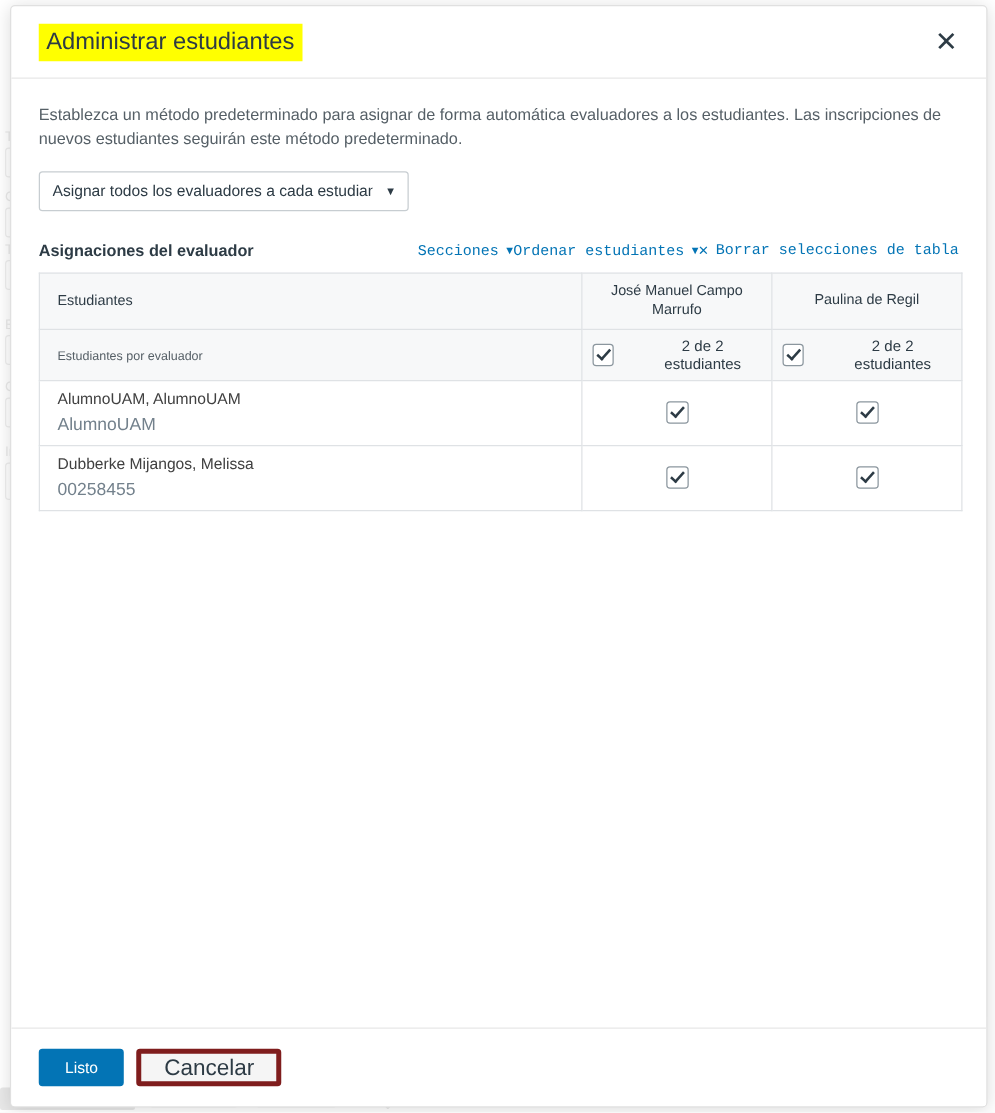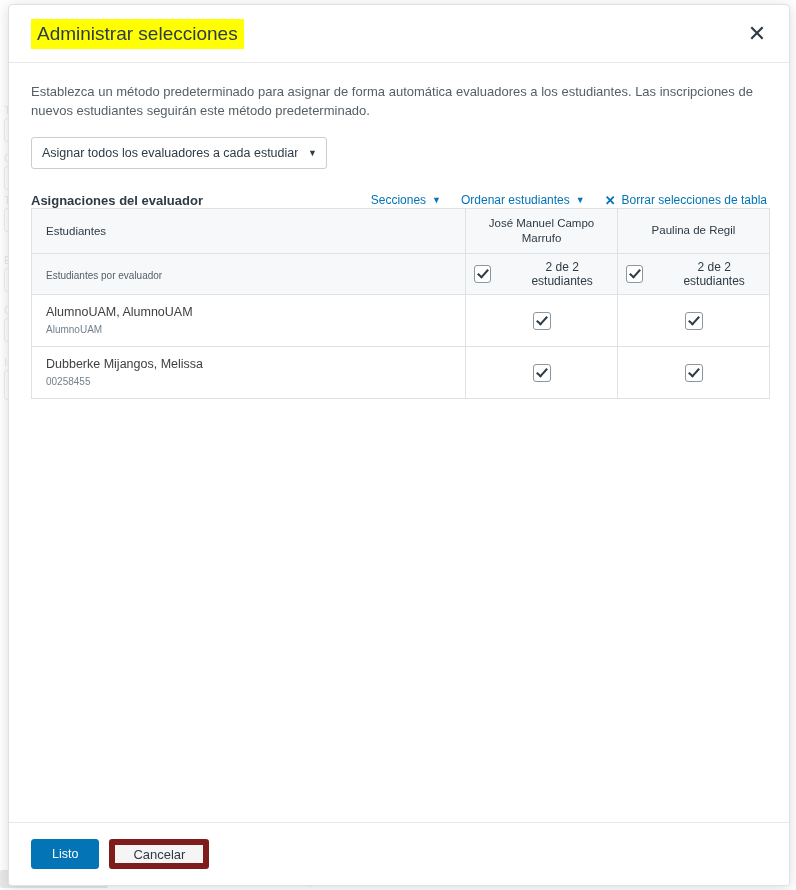--- a/index.html
+++ b/index.html
@@ -148,30 +148,31 @@
     background: #f2f3f4;
     border: 1px solid #e2e4e6;
     border-radius: 3px;
     cursor: default;
   }
 
   .assign-header {
     display: flex;
     align-items: center;
     justify-content: space-between;
+    margin-bottom: 10px;
   }
   .assign-title {
     font-size: 13px;
     font-weight: bold;
     color: #2d3b45;
   }
   .assign-tools {
     display: flex;
-    align-items: center;
-    gap: 20px;
+    align-items: flex-end;
+    font-family: Liberation Mono, monospace;
   }
   .tool-link {
     font-size: 12px;
     color: #0374b5;
     cursor: pointer;
     display: flex;
     align-items: center;
     gap: 6px;
     white-space: nowrap;
   }
@@ -239,21 +240,21 @@
     gap: 24px;
     font-size: 12px;
     color: #2d3b45;
   }
   .student-name {
     font-size: 12.5px;
     color: #404040;
     line-height: 1.35;
   }
   .student-id {
-    font-size: 10px;
+    font-size: 14px;
     color: #73818c;
     line-height: 1.35;
     margin-top: 2px;
   }
   .checkbox {
     display: inline-block;
     width: 16px;
     height: 16px;
     border: 1px solid #8b969e;
     border-radius: 3px;
@@ -291,23 +292,23 @@
     border-radius: 3px;
     font-size: 12.5px;
     font-family: "Liberation Sans", sans-serif;
     height: 30px;
     padding: 0 20px;
     cursor: pointer;
   }
   .btn-secondary {
     background: #f5f5f5;
     color: #2d3b45;
-    border: 6px solid #7f1d1d;
-    border-radius: 3px;
-    font-size: 13px;
+    border: 4px solid #7f1d1d;
+    border-radius: 3px;
+    font-size: 18px;
     font-family: "Liberation Sans", sans-serif;
     height: 30px;
     padding: 0 18px;
     cursor: pointer;
   }
 </style>
 </head>
 <body>
 
 <div id="root">
@@ -328,21 +329,21 @@
     <div class="bg-box" style="left:4px; top:370px; width:100px; height:28px;"></div>
     <div class="bg-bar" style="left:0px; top:870px; width:108px; height:18px; background:#e8e8e8;"></div>
     <div class="bg-bar" style="left:120px; top:876px; width:70px; height:10px;"></div>
     <div class="bg-bar" style="left:205px; top:876px; width:64px; height:10px;"></div>
     <div class="bg-ghost" style="left:292px; top:874px; font-size:14px;">◔ ⌄</div>
   </div>
 
   <div class="modal">
 
     <div class="modal-header">
-      <div class="modal-title">Administrar selecciones</div>
+      <div class="modal-title">Administrar estudiantes</div>
       <button class="close-btn">✕</button>
     </div>
 
     <div class="modal-body">
 
       <p class="section-desc">Establezca un método predeterminado para asignar de forma automática evaluadores a los estudiantes. Las inscripciones de nuevos estudiantes seguirán este método predeterminado.</p>
 
       <div class="method-row">
         <div class="select-wrap">
           <select class="method-select">

